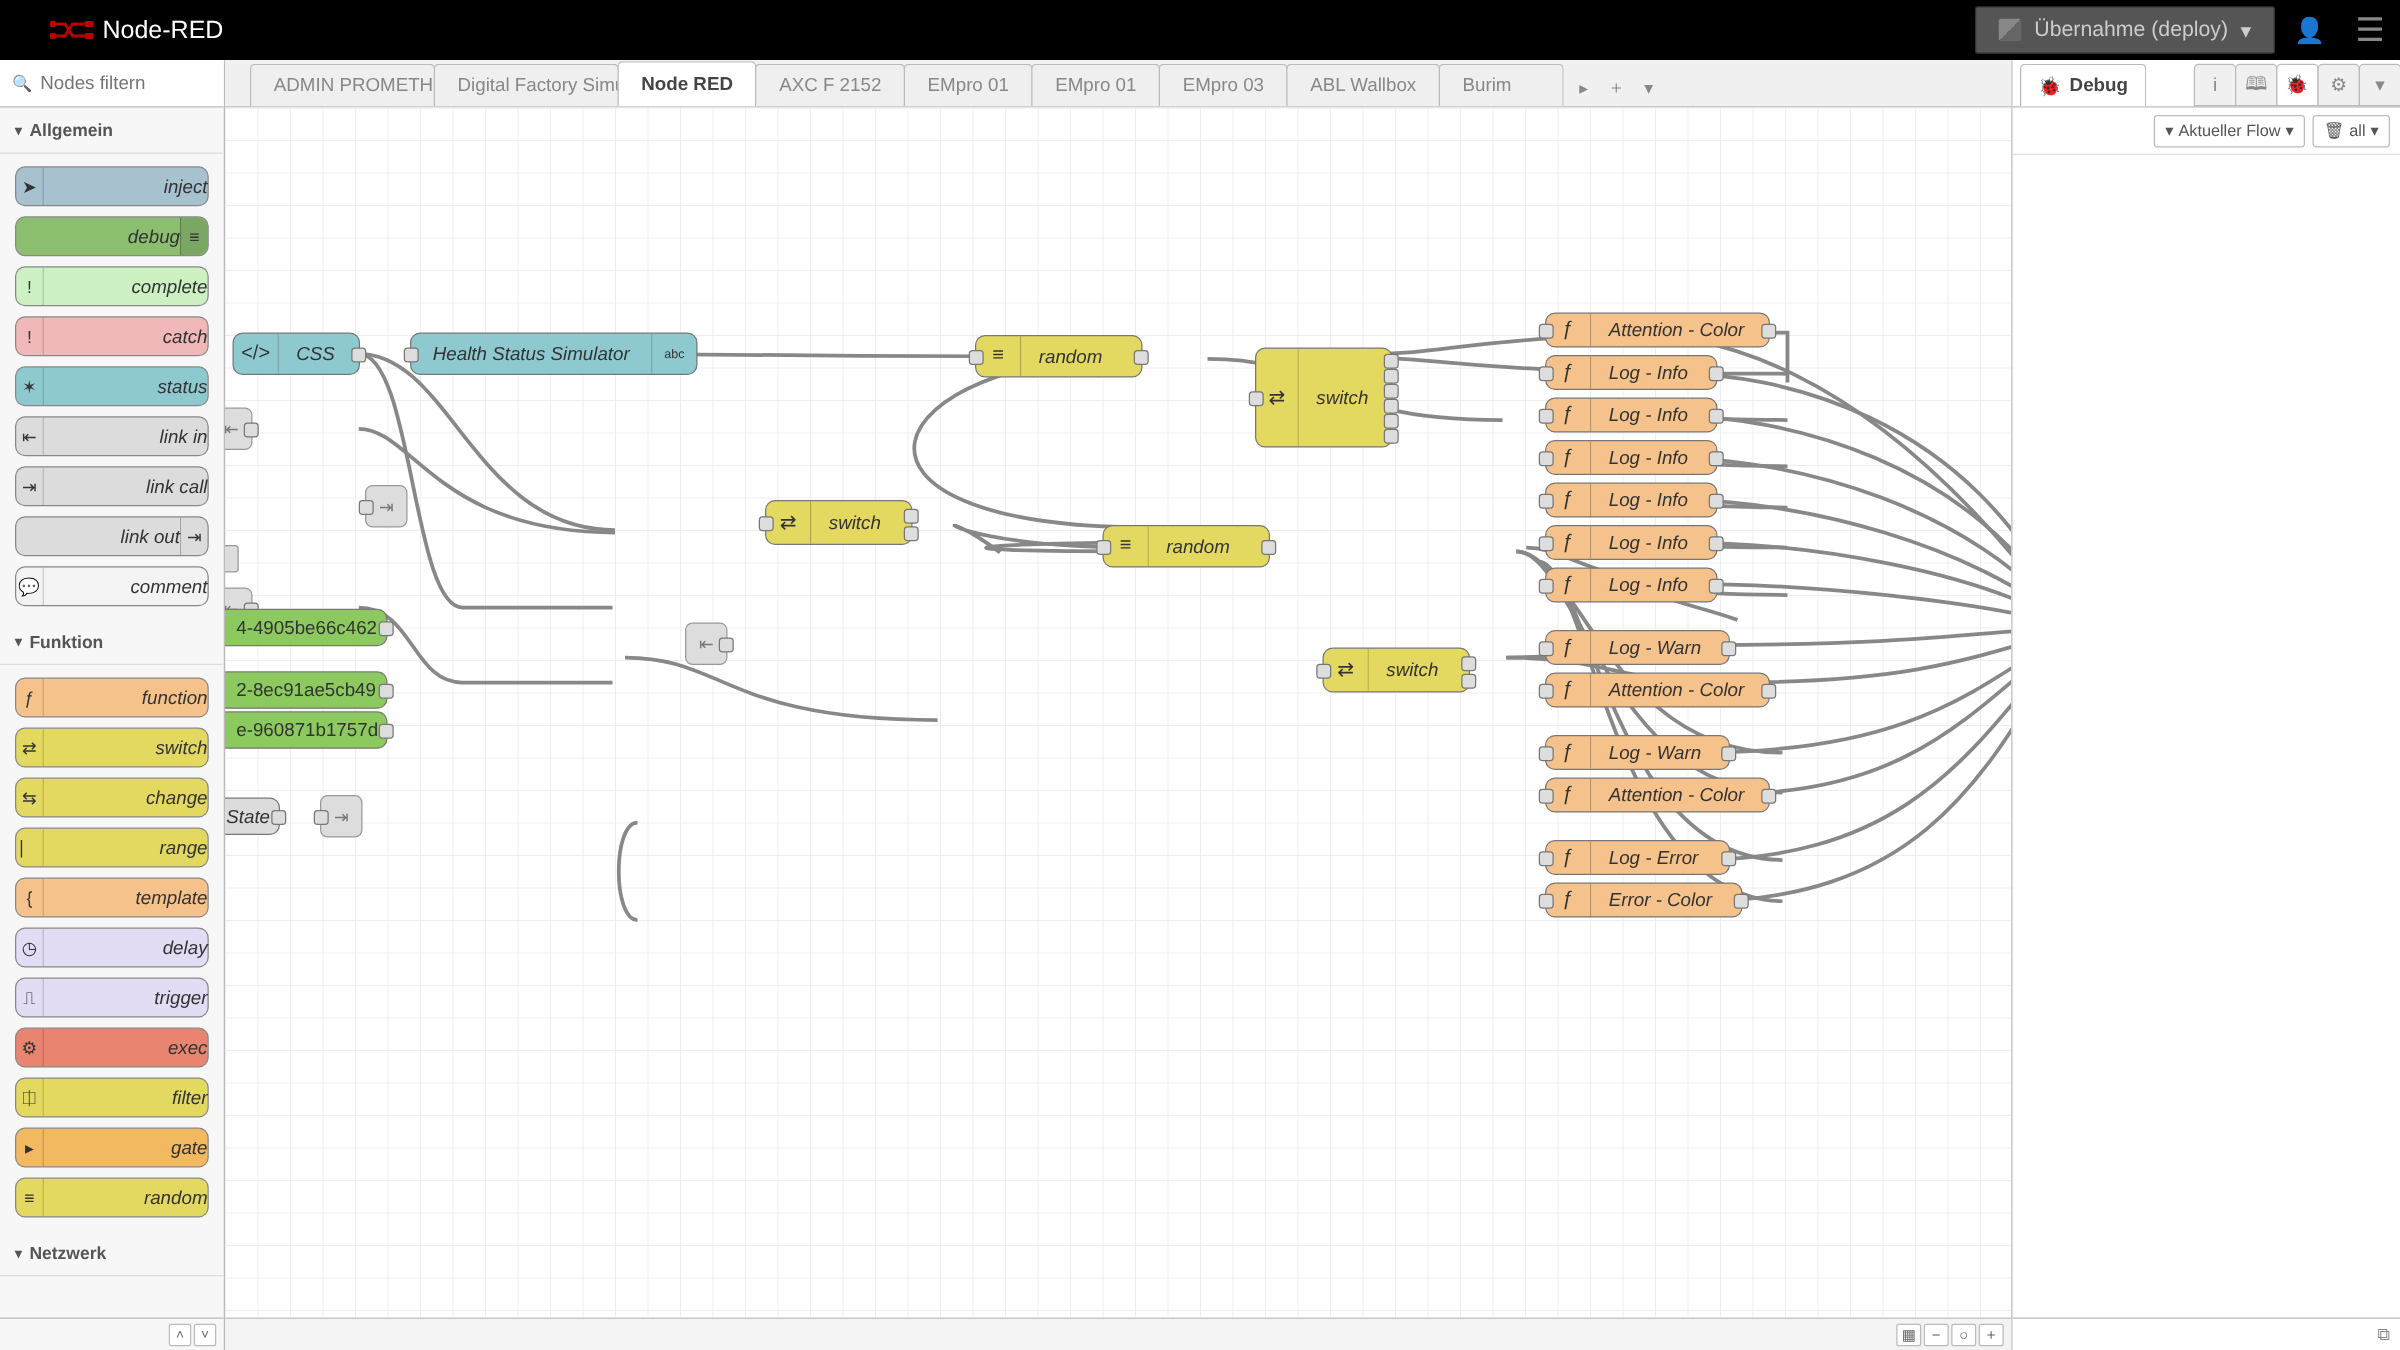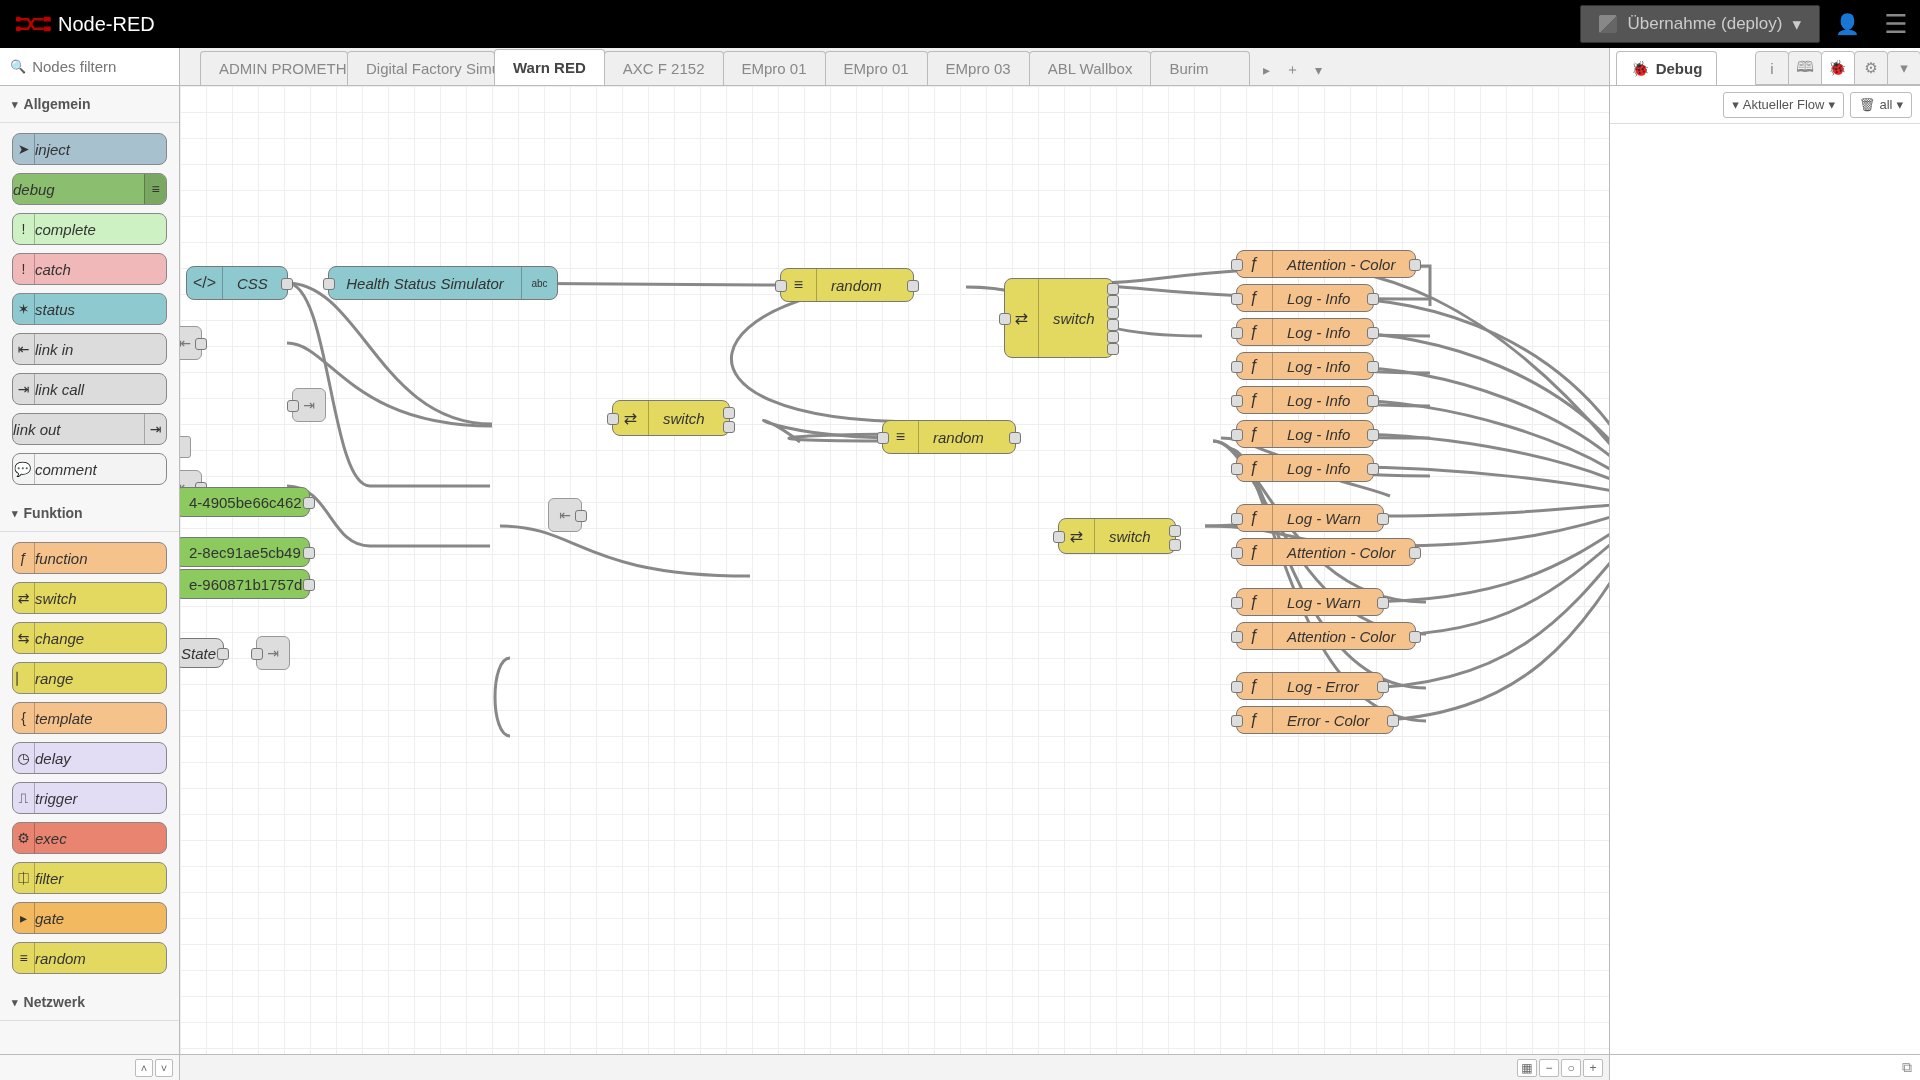--- a/index.html
+++ b/index.html
@@ -1,19 +1,19 @@
 <!DOCTYPE html>
 <html><head>
 <meta charset="utf-8">
 <style>
 * { box-sizing: border-box; margin: 0; padding: 0; }
 html, body { width: 1920px; height: 1080px; font-family: "Helvetica Neue", Arial, sans-serif; font-size: 14px; overflow: hidden; }
 
 
-.header { height: 48px; background: #000; display: flex; align-items: center; color: #fff; }
+.header { height: 48px; background: #000; display: flex; align-items: center; color: #fff; padding-left: 24px; }
 .header .logo { display: flex; align-items: center; gap: 6px; padding: 0 16px; font-size: 20px; }
 .header .logo svg { width: 36px; height: 20px; }
 .header .spacer { flex: 1; }
 .deploy-btn { background: #555; border: 1px solid #333; color: #ccc; height: 38px; padding: 0 18px; display: flex; align-items: center; gap: 10px; font-size: 17px; border-radius: 2px; margin-right: 4px; }
 .deploy-btn .dicon { width: 18px; height: 18px; border-radius: 2px; background: linear-gradient(135deg,#888 50%,#666 50%); display:inline-block; }
 .hbtn { width: 48px; height: 48px; display: flex; align-items: center; justify-content: center; color: #888; font-size: 20px; }
 .hbtn.menu { font-size: 26px; }
 
 
 .app { display: flex; height: calc(1080px - 48px); }
@@ -21,21 +21,21 @@
 .palette .search { border-bottom: 1px solid #bbb; padding: 0 10px; height: 38px; display: flex; align-items: center; gap: 6px; background:#fff; }
 .palette .search input { border: none; outline: none; font-size: 15px; width: 100%; }
 .palette .search .si { color:#aaa; font-size:13px; }
 .palette .scroll { flex:1; overflow-y:auto; }
 .cat { padding: 10px 12px; font-weight: bold; color:#555; display:flex; align-items:center; gap:6px; border-bottom:1px solid #ddd; }
 .cat .chev { font-size:11px; }
 .pnodes { padding: 10px 12px; display:flex; flex-direction:column; gap:8px; }
 .pnode { height: 32px; border-radius: 8px; border:1px solid #888; display:flex; align-items:center; position:relative; font-style: italic; color:#333; font-size:15px; }
 .pnode .pi { width:22px; height:100%; border-right:1px solid rgba(0,0,0,0.25); display:flex; align-items:center; justify-content:center; border-radius: 8px 0 0 8px; font-size:14px; font-style:normal; }
 .pnode .pi.r { border-right:none; border-left:1px solid rgba(0,0,0,0.25); border-radius:0 8px 8px 0; margin-left:auto; }
-.pnode .pl { flex:1; text-align:left; }
+.pnode .pl { flex:1; text-align:right; }
 .palette-footer { height:26px; border-top:1px solid #bbb; display:flex; justify-content:flex-end; align-items:center; gap:2px; padding:0 6px; }
 .palette-footer .pf { width:18px; height:18px; border:1px solid #bbb; background:#fff; border-radius:2px; font-size:11px; display:flex; align-items:center; justify-content:center; color:#666; }
 
 
 .workspace { flex:1; display:flex; flex-direction:column; border-right:1px solid #bbb; }
 .tabs { height:38px; border-bottom:1px solid #bbb; display:flex; align-items:flex-end; background:#f0f0f0; padding-left:20px; position:relative; }
 .tab { height:34px; border:1px solid #bbb; border-bottom:none; background:#efefef; padding:0 18px; display:flex; align-items:center; border-radius:4px 4px 0 0; margin-right:-1px; color:#888; font-size:15px; min-width:100px; max-width:148px; white-space:nowrap; overflow:hidden; position:relative; }
 .tab.active { background:#fff; height:36px; color:#444; font-weight:bold; z-index:2; }
 .tab-controls { display:flex; align-items:center; gap:0; margin-left:4px; }
 .tab-controls .tc { width:26px; height:30px; display:flex; align-items:center; justify-content:center; color:#888; border:1px solid transparent; }
@@ -209,21 +209,21 @@
       <div class="pf">˄</div>
       <div class="pf">˅</div>
     </div>
   </div>
 
   <div class="workspace">
     <div class="tabs" id="tabs">
 
     <div class="tab">ADMIN PROMETHE</div>
         <div class="tab">Digital Factory Simu</div>
-        <div class="tab active">Warn RED</div>
+        <div class="tab active">Node RED</div>
         <div class="tab">AXC F 2152</div>
         <div class="tab">EMpro 01</div>
         <div class="tab">EMpro 01</div>
         <div class="tab">EMpro 03</div>
         <div class="tab">ABL Wallbox</div>
         <div class="tab">Burim</div>
         <div class="tab-controls">
           <div class="tc">▸</div>
           <div class="tc">＋</div>
           <div class="tc">▾</div>

